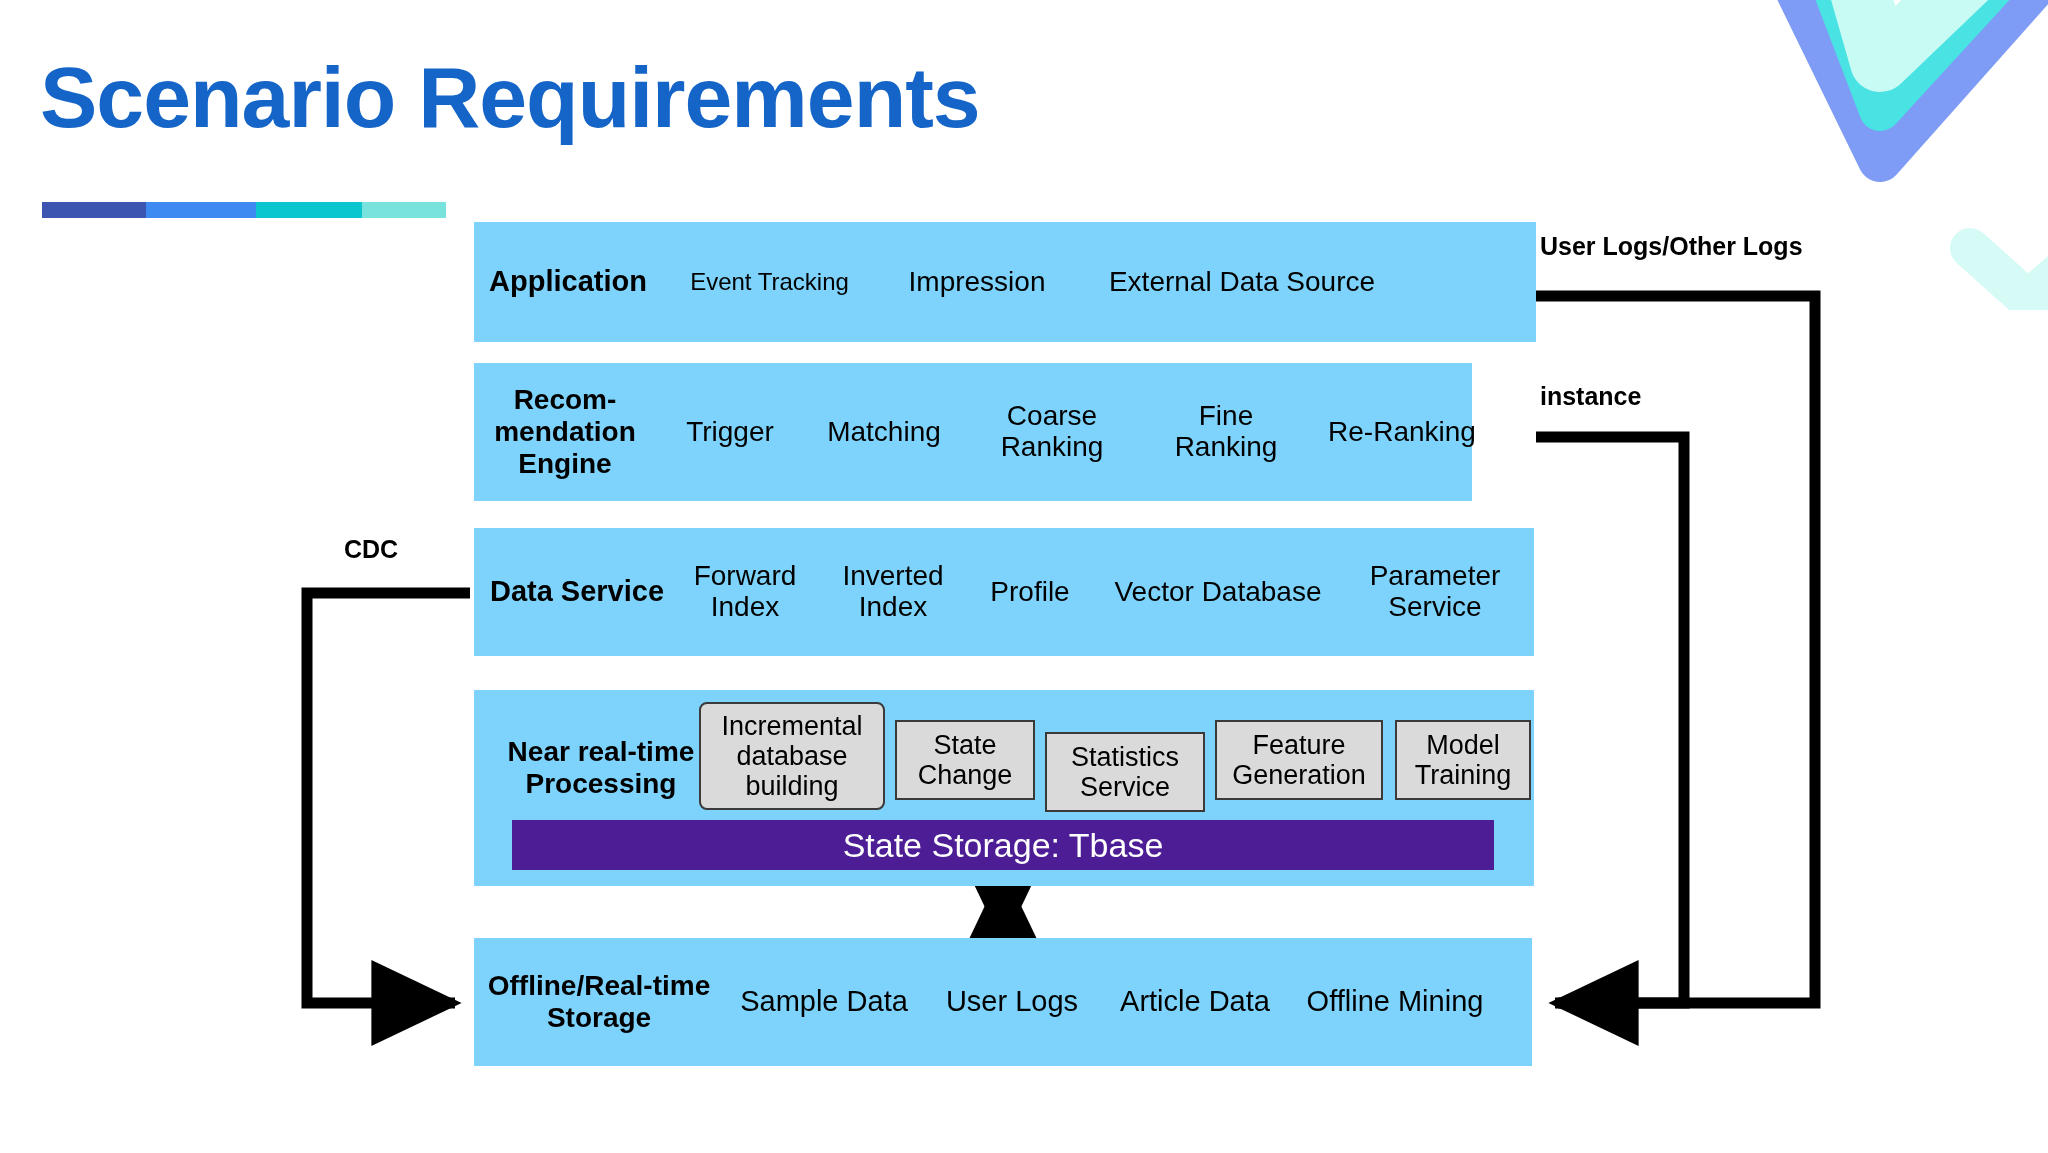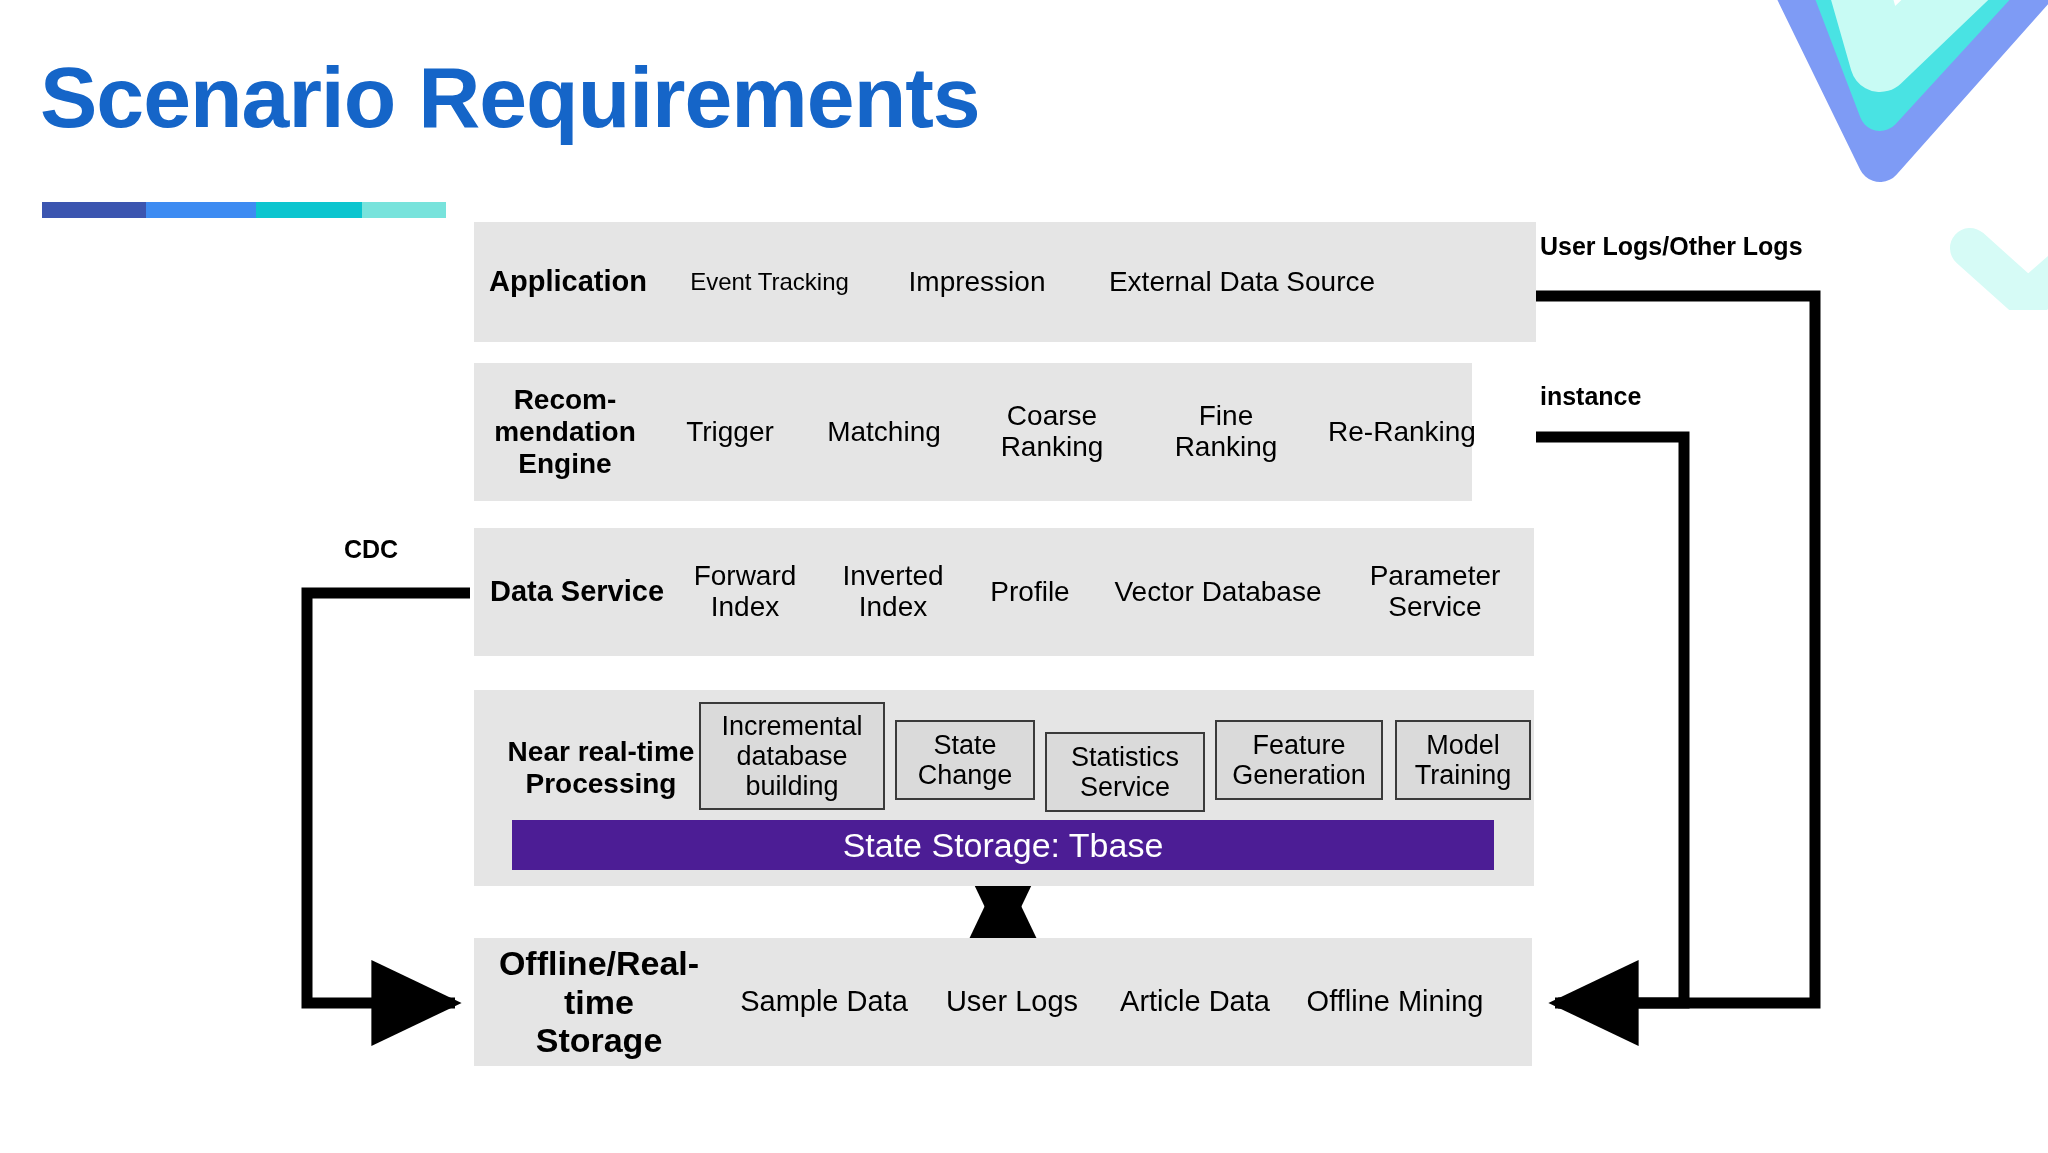--- a/index.html
+++ b/index.html
@@ -18,21 +18,21 @@
   .title {
     position: absolute; left: 40px; top: 52px;
     font-size: 86px; font-weight: bold; color: #1565C8;
     letter-spacing: -1px; line-height: 1.05; white-space: nowrap;
   }
   .accentbar { position: absolute; left: 42px; top: 202px; width: 404px; height: 16px; display: flex; }
   .accentbar i { display: block; height: 100%; }
 
   
   .row {
-    position: absolute; background: #e5e5e5;
+    position: absolute; background: #7dd3fc;
     display: flex; align-items: center;
   }
   .rowlabel {
     font-weight: bold; color: #000; text-align: center;
     line-height: 1.14; flex: 0 0 auto;
   }
   .cell {
     color: #000; text-align: center; line-height: 1.1; flex: 0 0 auto;
   }
 
@@ -152,21 +152,21 @@
       <div>Parameter</div>
       <div>Service</div>
     </div>
   </div>
 
   <div class="row" style="left:474px; top:690px; width:1060px; height:196px; align-items:flex-start;padding-left:29px;">
     <div class="rowlabel" style="width:196px; font-size:28px; margin-top:46px;">
       <div>Near real-time</div>
       <div>Processing</div>
     </div>
-    <div class="box" style="width:186px; height:108px; font-size:27px; margin-top:12px;">
+    <div class="box" style="width:186px; height:108px; font-size:27px; margin-top:12px;border-radius:8px;">
       <div>
         <div>Incremental</div>
         <div>database</div>
         <div>building</div>
       </div>
     </div>
     <div class="box" style="width:140px; height:80px; font-size:27px; margin-top:30px; margin-left:10px;">
       <div>
         <div>State</div>
         <div>Change</div>
@@ -188,21 +188,21 @@
       <div>
         <div>Model</div>
         <div>Training</div>
       </div>
     </div>
   </div>
 
   <div class="statebar" style="left:512px; top:820px; width:982px; height:50px;">State Storage: Tbase</div>
 
   <div class="row" style="left:474px; top:938px; width:1058px; height:128px;">
-    <div class="rowlabel" style="width:250px; font-size:34px;">
+    <div class="rowlabel" style="width:250px; font-size:28px;">
       <div>Offline/Real-time</div>
       <div>Storage</div>
     </div>
     <div class="cell" style="width:200px; font-size:29px;">Sample Data</div>
     <div class="cell" style="width:176px; font-size:29px;">User Logs</div>
     <div class="cell" style="width:190px; font-size:29px;">Article Data</div>
     <div class="cell" style="width:210px; font-size:29px;">Offline Mining</div>
   </div>
 
 </div>

